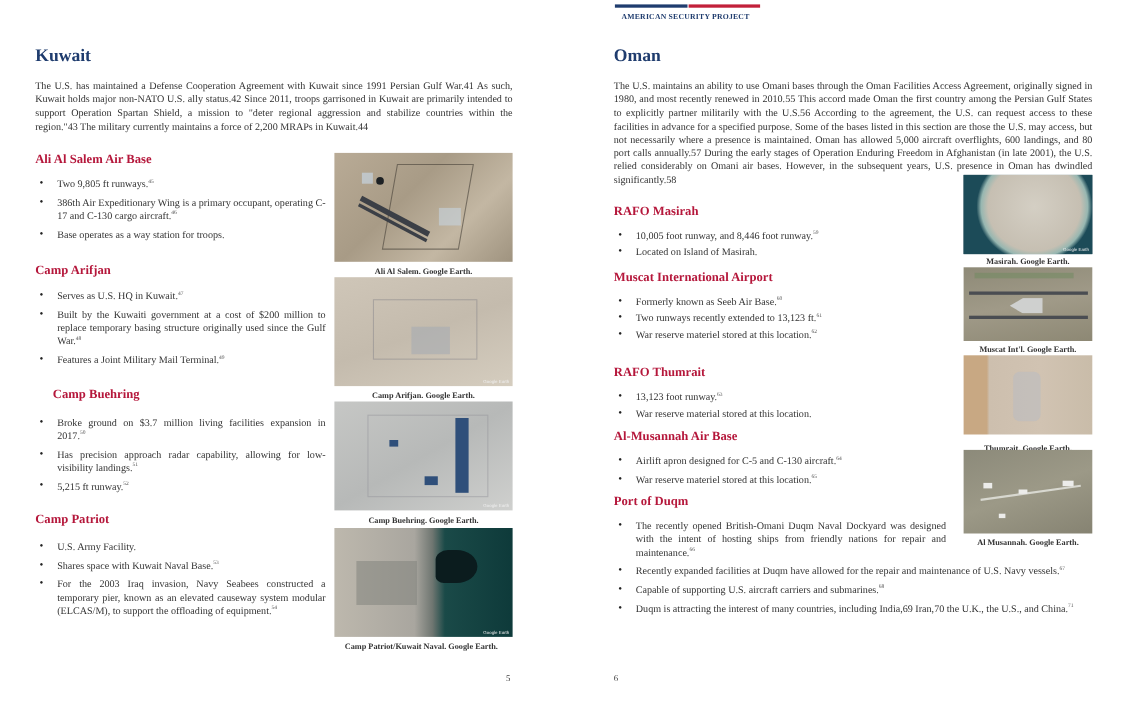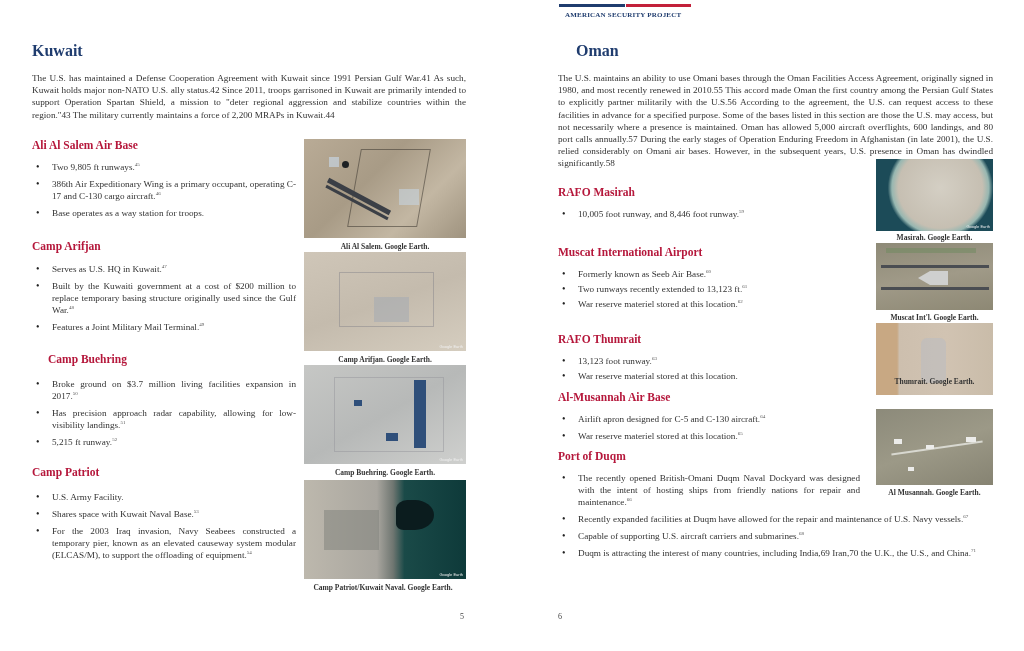--- a/index.html
+++ b/index.html
@@ -118,26 +118,27 @@
   <div class="page-num" style="left:460px; top:612px;">5</div>
 </div>
 
 <div class="page page-right">
   <div class="brand-bar">
     <div class="blue"></div>
     <div class="red"></div>
   </div>
   <div class="brand-name">AMERICAN SECURITY PROJECT</div>
 
-  <div class="country-title" style="left:46px; top:42px;margin-left:18px;">Oman</div>
+  <div class="country-title" style="left:46px; top:42px;">Oman</div>
   <p class="intro" style="left:46px; top:72px; width:435px;">The U.S. maintains an ability to use Omani bases through the Oman Facilities Access Agreement, originally signed in 1980, and most recently renewed in 2010.55 This accord made Oman the first country among the Persian Gulf States to explicitly partner militarily with the U.S.56 According to the agreement, the U.S. can request access to these facilities in advance for a specified purpose. Some of the bases listed in this section are those the U.S. may access, but not necessarily where a presence is maintained.  Oman has allowed 5,000 aircraft overflights, 600 landings, and 80 port calls annually.57 During the early stages of Operation Enduring Freedom in Afghanistan (in late 2001), the U.S. relied considerably on Omani air bases. However, in the subsequent years, U.S. presence in Oman has dwindled significantly.58</p>
 
   <div class="section-title" style="left:46px; top:186px;">RAFO Masirah</div>
   <ul class="bullets" style="left:46px; top:208px; width:300px;">
     <li style="margin-bottom:3px;"><span>10,005 foot runway, and 8,446 foot runway.</span><span class="sup">59</span></li>
+    <li style="margin-bottom:3px;"><span>Located on Island of Masirah.</span></li>
   </ul>
 
   <div class="section-title" style="left:46px; top:246px;">Muscat International Airport</div>
   <ul class="bullets" style="left:46px; top:268px; width:300px;">
     <li style="margin-bottom:3px;"><span>Formerly known as Seeb Air Base.</span><span class="sup">60</span></li>
     <li style="margin-bottom:3px;"><span>Two runways recently extended to 13,123 ft.</span><span class="sup">61</span></li>
     <li style="margin-bottom:3px;"><span>War reserve materiel stored at this location.</span><span class="sup">62</span></li>
   </ul>
 
   <div class="section-title" style="left:46px; top:333px;">RAFO Thumrait</div>
@@ -169,21 +170,21 @@
     <div class="runway" style="left:5px; top:22px; width:108px; height:3px; background:#4a4d52;"></div>
     <div class="runway" style="left:5px; top:44px; width:108px; height:3px; background:#4a4d52;"></div>
     <div class="apron" style="left:42px; top:28px; width:30px; height:14px; background:#cfd0cf; clip-path: polygon(0 50%, 40% 0, 100% 0, 100% 100%, 40% 100%);"></div>
     <div class="apron" style="left:10px; top:5px; width:90px; height:5px; background:#6e8a5d; opacity:0.5;"></div>
   </div>
   <div class="caption" style="left:364px; top:313px; width:117px;">Muscat Int'l. Google Earth.</div>
 
   <div class="photo sat-sand" style="left:364px; top:323px; width:117px; height:72px;">
     <div class="apron" style="left:45px; top:15px; width:25px; height:45px; background:#b8bcc4; opacity:0.5; border-radius:6px;"></div>
   </div>
-  <div class="caption" style="left:364px; top:377px; width:117px;">Thumrait. Google Earth.</div>
+  <div class="caption" style="left:364px; top:403px; width:117px;">Thumrait. Google Earth.</div>
 
   <div class="photo sat-musannah" style="left:364px; top:409px; width:117px; height:76px;">
     <div class="runway" style="left:15px; top:38px; width:92px; height:2px; background:#d8d8d0; transform: rotate(-8deg);"></div>
     <div class="apron" style="left:18px; top:30px; width:8px; height:5px; background:#ececea;"></div>
     <div class="apron" style="left:90px; top:28px; width:10px; height:5px; background:#ececea;"></div>
     <div class="apron" style="left:50px; top:36px; width:8px; height:4px; background:#ececea;"></div>
     <div class="apron" style="left:32px; top:58px; width:6px; height:4px; background:#ececea;"></div>
   </div>
   <div class="caption" style="left:364px; top:488px; width:117px;">Al Musannah. Google Earth.</div>
 

